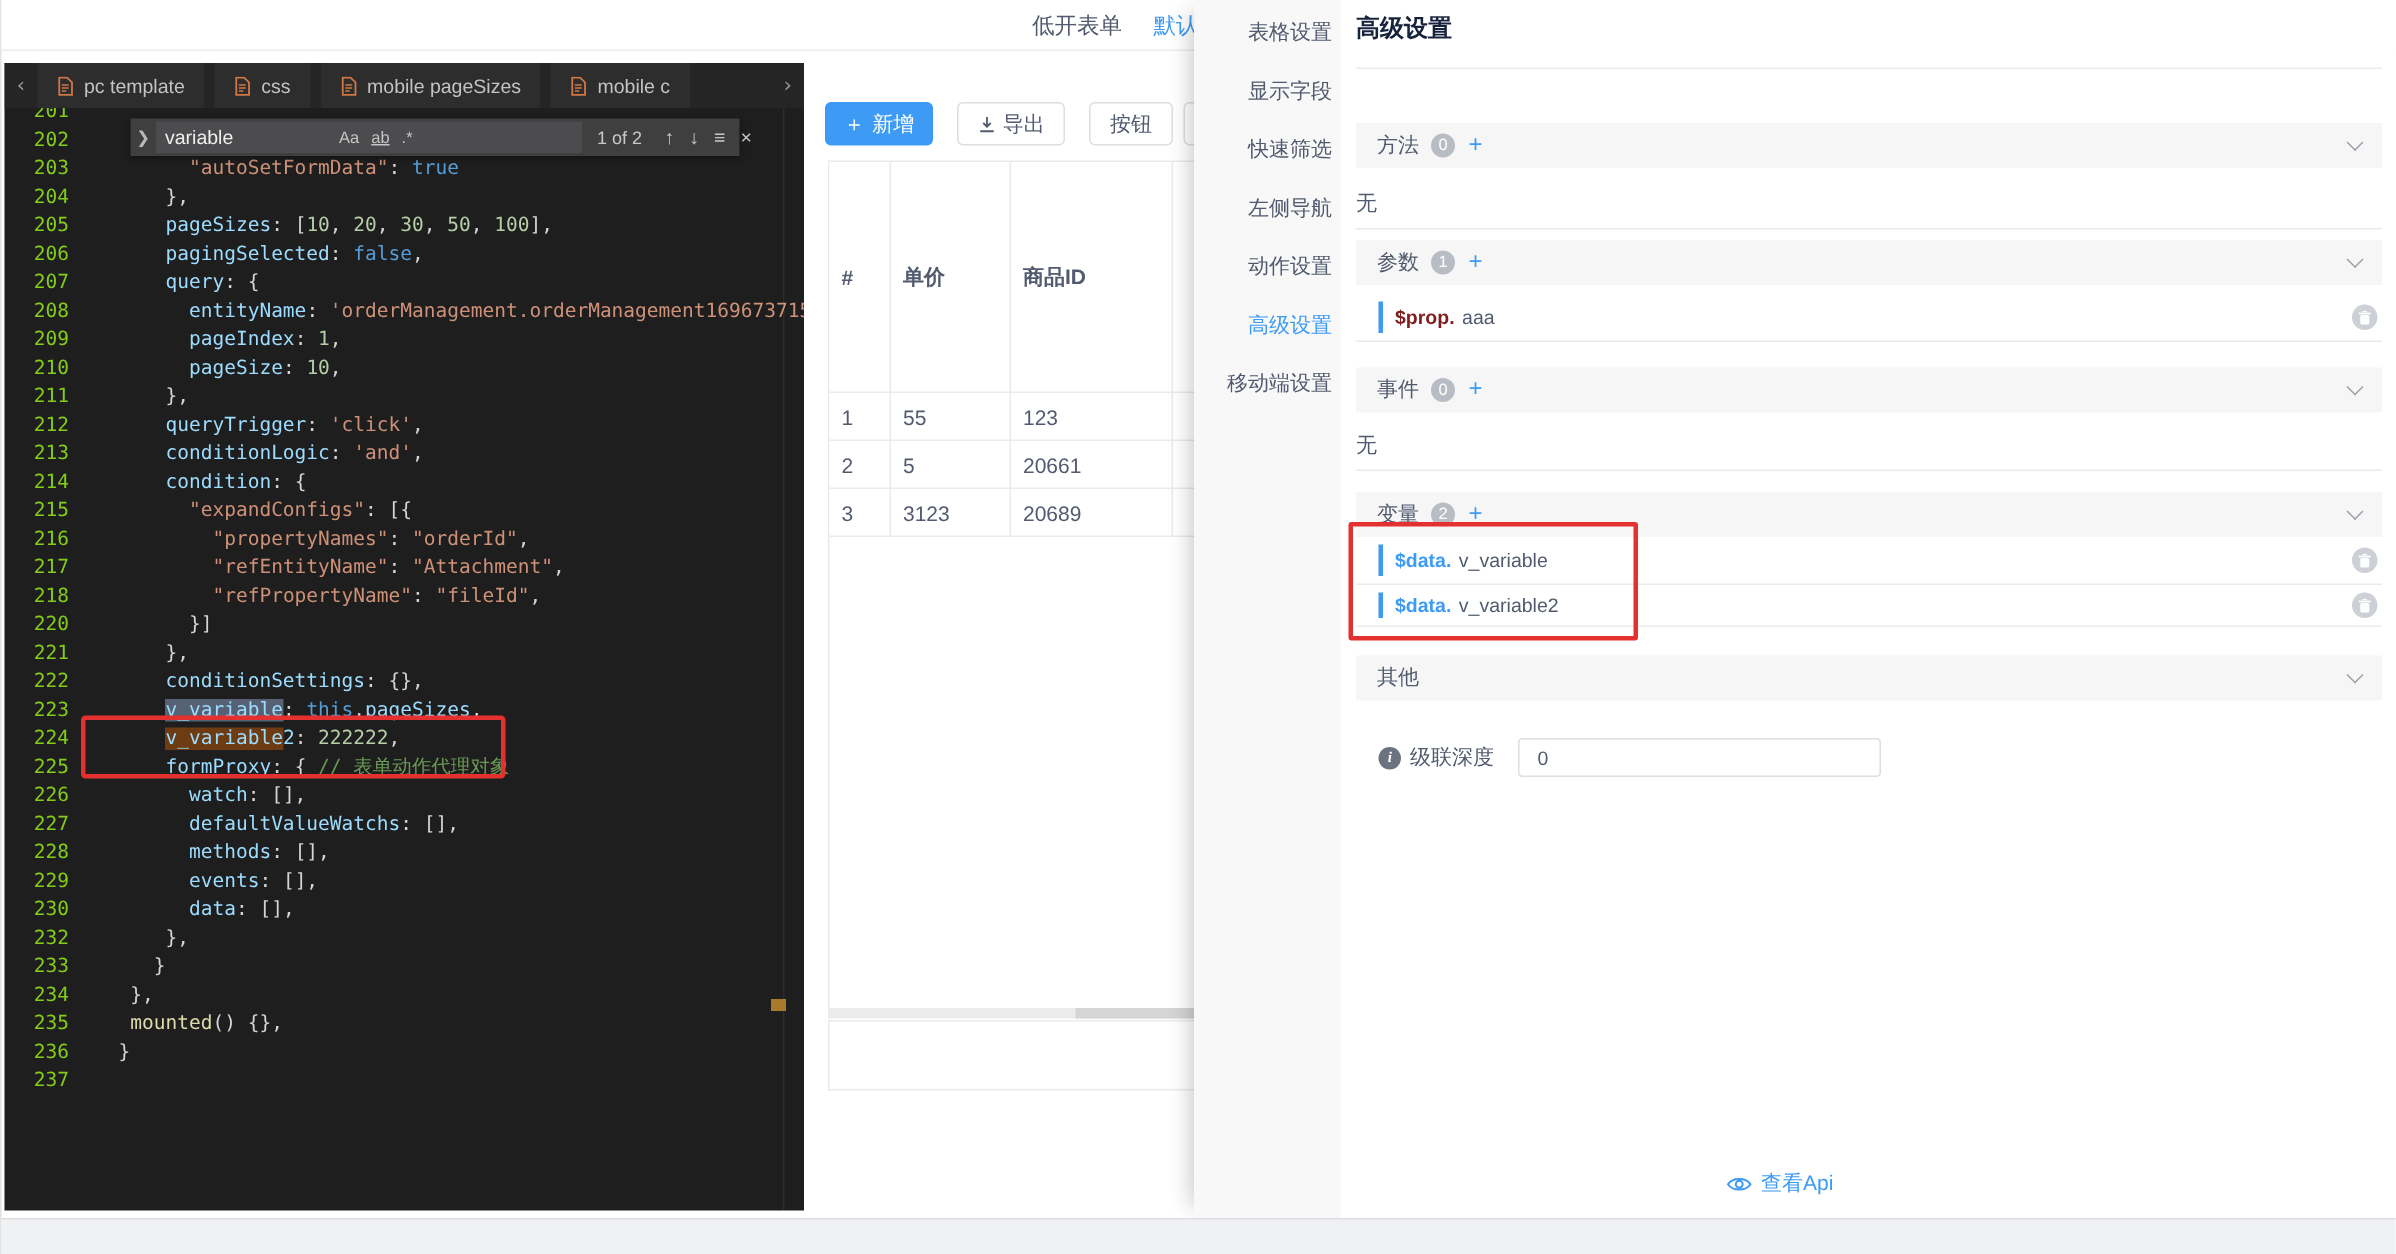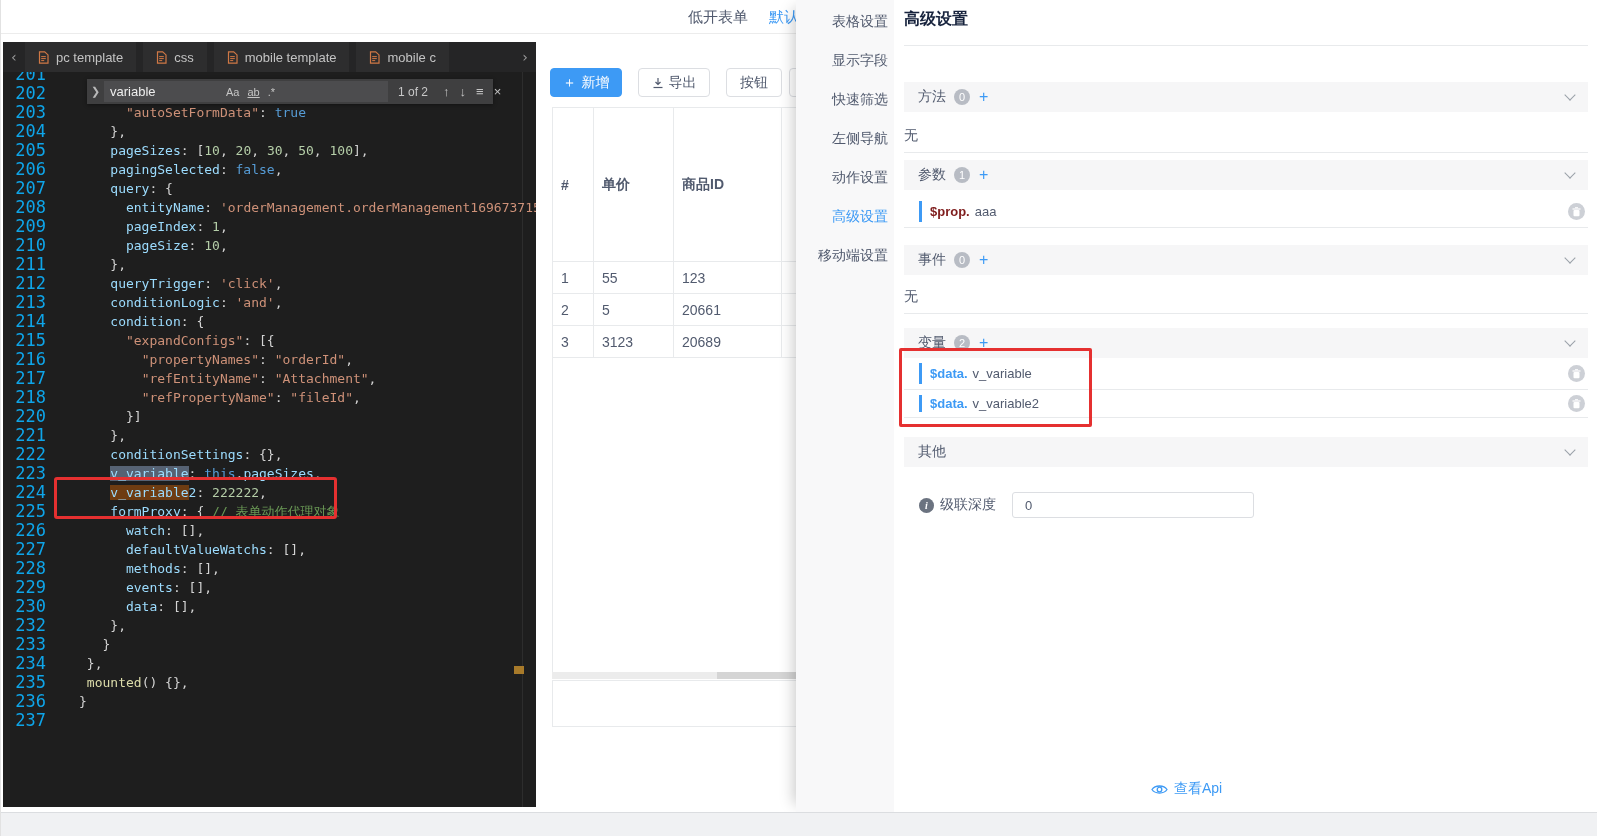--- a/index.html
+++ b/index.html
@@ -23,21 +23,21 @@
   .escroll { width:22px; color:#9a9a9a; font-size:14px; display:flex; align-items:center; justify-content:center; cursor:pointer; flex:none;}
   .etab { background:#2d2d2e; color:#c3c3c3; font-size:13px; display:flex; align-items:center;
           padding:0 13px; margin-right:7px; cursor:pointer; white-space:nowrap; flex:none;
           font-family:"Liberation Sans", sans-serif; }
   .etab:last-of-type { max-width:112px; overflow:hidden; }
   .etab svg { margin-right:7px; flex:none; }
   .escroll.right { margin-left:auto; }
   .code { position:absolute; left:0; top:30px; right:0; bottom:0; overflow:hidden; }
   .line { display:flex; height:19px; line-height:19px; }
   .line:first-child { margin-top:-7px; }
-  .num { width:43px; flex:none; text-align:right; color:#0ea5e9; font-size:17px; }
+  .num { width:43px; flex:none; text-align:right; color:#84cc16; font-size:13px; }
   .codetext { margin-left:33px; white-space:pre; font-size:13px; color:#d4d4d4; }
   .seg.d { color:#d4d4d4; } .seg.p { color:#9cdcfe; } .seg.s { color:#ce9178; }
   .seg.n { color:#b5cea8; } .seg.k { color:#569cd6; } .seg.c { color:#6a9955; }
   .seg.y { color:#dcdcaa; }
   .seg.hc { background:#566273; } .seg.ho { background:#6e3c12; }
   .ruler { position:absolute; top:30px; bottom:0; right:13px; width:0; border-left:1px solid rgba(255,255,255,.07); }
   .omarker { position:absolute; left:511px; top:624px; width:10px; height:8px; background:#a87a2a; }
 
   
   .findw { position:absolute; left:84px; top:37px; width:406px; height:25px; background:#3f3f40;
@@ -149,21 +149,21 @@
             <path d="M1.5 .8h5.2L10 3.9v8.3H1.5z" fill="none" stroke="#d07845" stroke-width="1.2"></path>
             <path d="M3.2 5.6h4.6M3.2 7.6h4.6M3.2 9.6h3" stroke="#d07845" stroke-width="1"></path>
           </svg>
           <span>css</span>
         </div>
         <div class="etab">
           <svg width="11" height="13" viewBox="0 0 11 13">
             <path d="M1.5 .8h5.2L10 3.9v8.3H1.5z" fill="none" stroke="#d07845" stroke-width="1.2"></path>
             <path d="M3.2 5.6h4.6M3.2 7.6h4.6M3.2 9.6h3" stroke="#d07845" stroke-width="1"></path>
           </svg>
-          <span>mobile template</span>
+          <span>mobile pageSizes</span>
         </div>
         <div class="etab">
           <svg width="11" height="13" viewBox="0 0 11 13">
             <path d="M1.5 .8h5.2L10 3.9v8.3H1.5z" fill="none" stroke="#d07845" stroke-width="1.2"></path>
             <path d="M3.2 5.6h4.6M3.2 7.6h4.6M3.2 9.6h3" stroke="#d07845" stroke-width="1"></path>
           </svg>
           <span>mobile c</span>
         </div>
         <div class="escroll right">›</div>
     </div>

